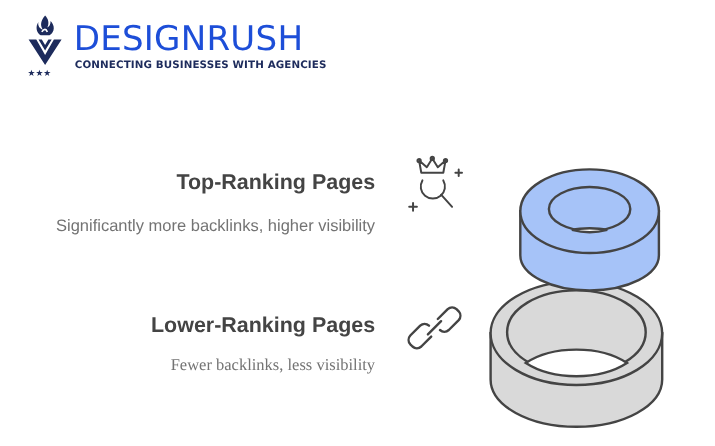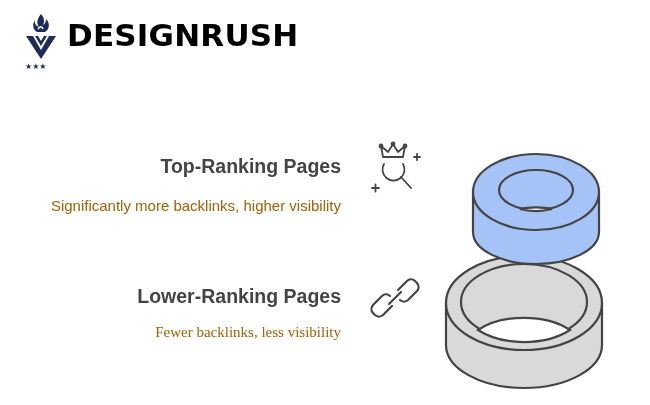--- a/index.html
+++ b/index.html
@@ -1,37 +1,38 @@
 <!DOCTYPE html>
 <html><head>
 <meta charset="utf-8">
 <style>
   html, body { margin: 0; padding: 0; background: #ffffff; }
   body { width: 650px; height: 405px; position: relative; overflow: hidden; font-family: "Liberation Sans", sans-serif; }
   .logo { position: absolute; left: 24px; top: 12px; width: 280px; height: 60px; }
   .logo-mark { position: absolute; left: 0; top: 0; width: 36px; height: 58px; }
-  .brand { position: absolute; left: 43px; top: 6px; font-family: "DejaVu Sans", sans-serif; font-weight: bold; font-size: 31px; letter-spacing: 0.2px; color: #000000; line-height: 34px; }
+  .brand { position: absolute; left: 43px; top: 6px; font-family: "DejaVu Sans", sans-serif; font-weight: normal; font-size: 31px; letter-spacing: 0.2px; color: #1d4ed8; line-height: 34px; }
   .tagline { position: absolute; left: 44px; top: 42px; font-family: "DejaVu Sans", sans-serif; font-size: 9.4px; font-weight: bold; color: #1d2b5c; letter-spacing: 0.1px; white-space: nowrap; }
   .stage-title { position: absolute; right: 309px; font-weight: bold; font-size: 19.5px; color: #444444; white-space: nowrap; text-align: right; }
-  .stage-desc { position: absolute; right: 309px; font-size: 15px; color: #a16207; white-space: nowrap; text-align: right; }
+  .stage-desc { position: absolute; right: 309px; font-size: 15px; color: #737373; white-space: nowrap; text-align: right; }
   .icon { position: absolute; }
   .rings { position: absolute; left: 0; top: 0; }
 </style>
 </head>
 <body>
 
 <div class="logo">
   <svg class="logo-mark" viewBox="0 0 36 58" width="36" height="58">
     <path d="M17 2 C12 8 13 12 15 15 C12 14 10 11 11 8 C8 12 9 18 13 20 L21 20 C26 17 26 11 22 7 C22 10 21 12 19 13 C21 9 20 5 17 2 Z" fill="#1d2b5c"></path>
     <path d="M14 17 C16 14 18 14 19 17" stroke="#ffffff" stroke-width="1.5" fill="none"></path>
     <path d="M2 24 L9 24 L17 38 L25 24 L32 24 L17 47 Z" fill="#1d2b5c"></path>
     <path d="M11 24 L17 34 L23 24 L20 24 L17 29 L14 24 Z" fill="#1d2b5c"></path>
     <text x="1" y="57" font-size="8" fill="#1d2b5c" font-family="DejaVu Sans, sans-serif">★★★</text>
   </svg>
   <div class="brand">DESIGNRUSH</div>
+  <div class="tagline">CONNECTING BUSINESSES WITH AGENCIES</div>
 </div>
 
 <div class="stage-title" style="top:155px;">Top-Ranking Pages</div>
 <div class="stage-desc" style="top:197px;">Significantly more backlinks, higher visibility</div>
 
 <div class="stage-title" style="top:285px;text-align:right;">Lower-Ranking Pages</div>
 <div class="stage-desc" style="top:324px;font-family:Liberation Serif, serif;">Fewer backlinks, less visibility</div>
 
 <svg class="icon" style="left:365px;top:138px;" width="60" height="60" viewBox="0 0 60 60">
   <g fill="none" stroke="#444444" stroke-width="1.8" stroke-linecap="round" stroke-linejoin="round">

